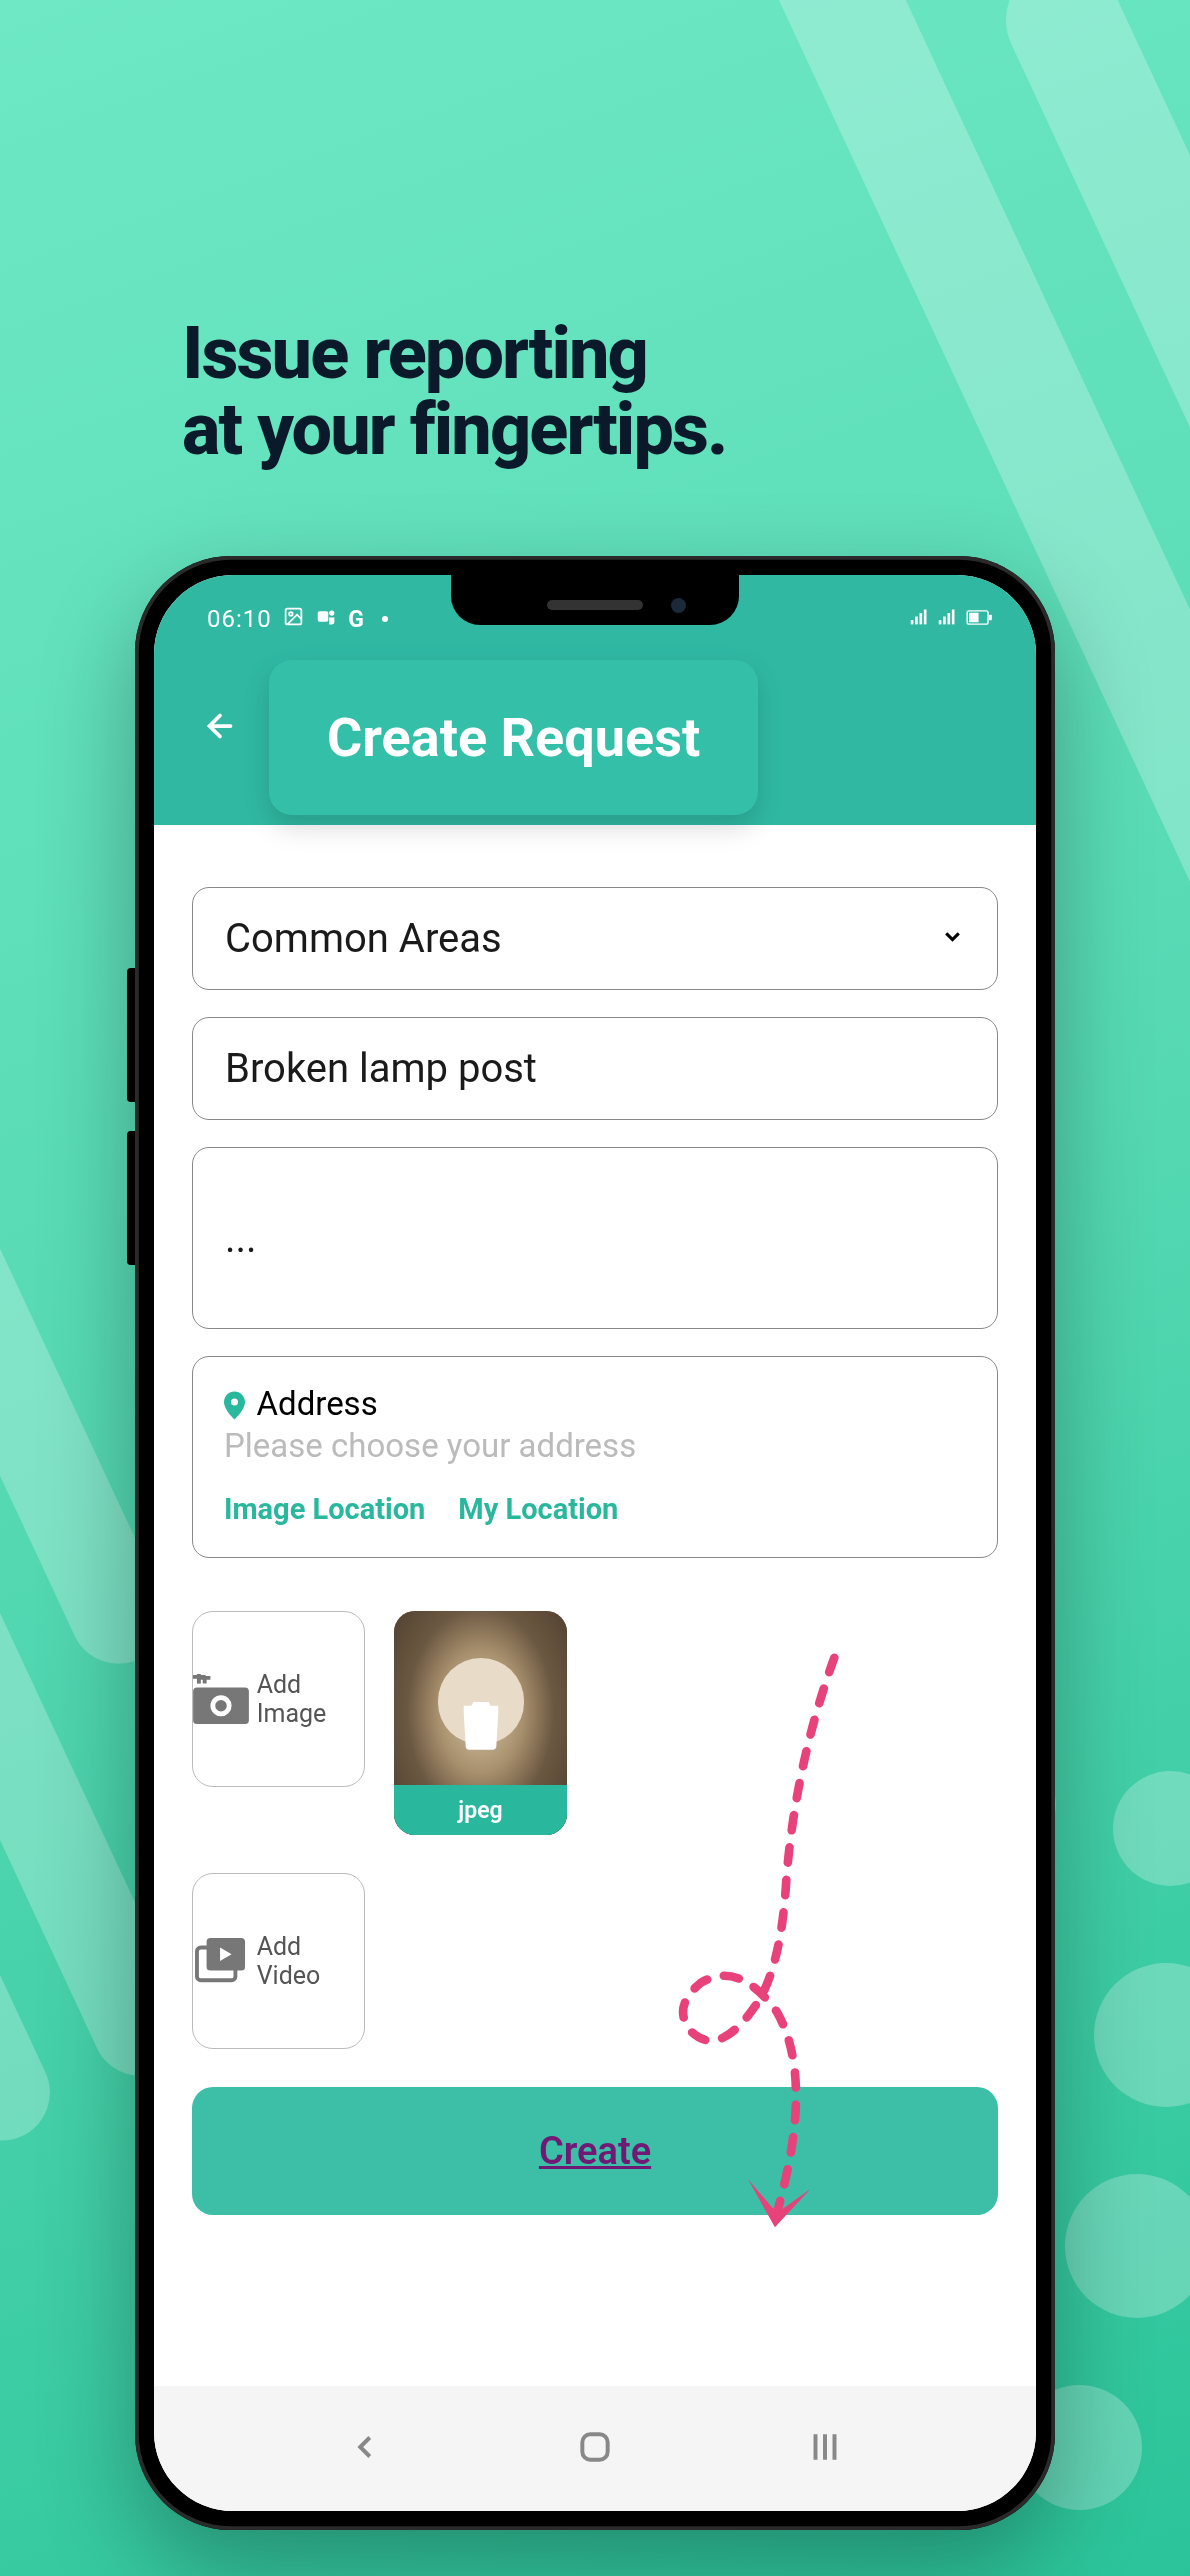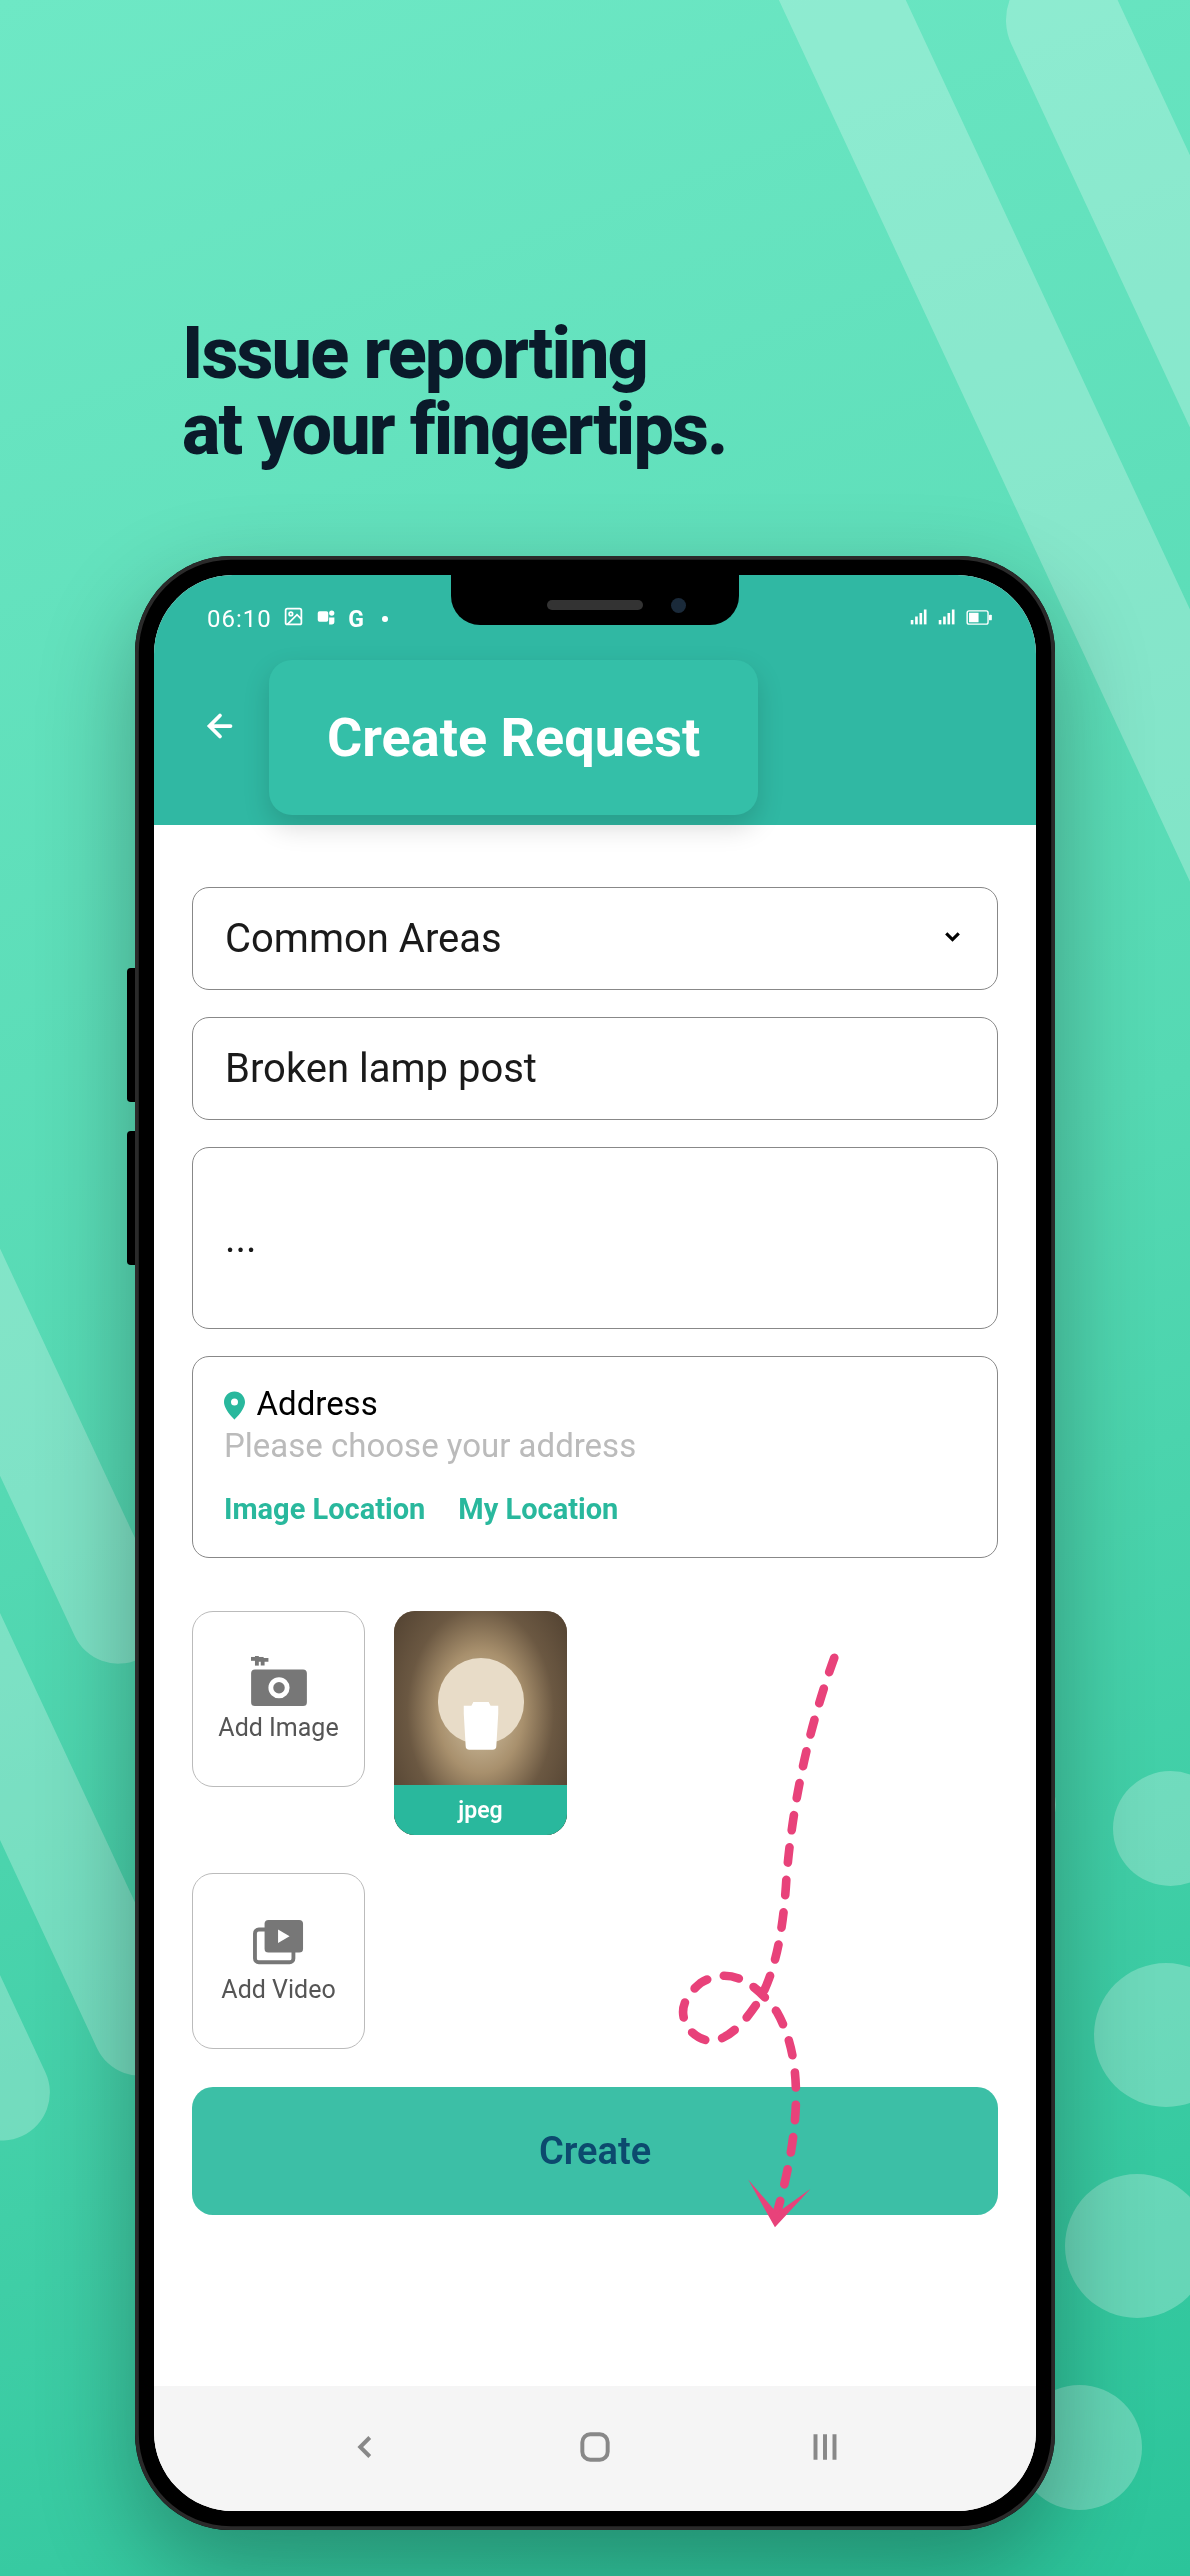--- a/index.html
+++ b/index.html
@@ -255,21 +255,21 @@
       display: flex;
       gap: 29px;
       margin-bottom: 38px;
     }
     .media-btn {
       width: 173px;
       height: 176px;
       border: 1.9px solid #bbb;
       border-radius: 21px;
       display: flex;
-      flex-direction: column;
+      flex-direction: row;
       align-items: center;
       justify-content: center;
       gap: 7.7px;
       color: #666;
     }
     .media-btn .ico { width: 56px; height: 50px; }
     .media-btn .lbl { font-size: 25px; color: #555; }
     
     .thumb {
       width: 173px;
@@ -306,28 +306,29 @@
       color: #fff;
       text-align: center;
       padding: 11.5px 0;
       font-size: 23px;
       font-weight: 600;
     }
     
     .create-btn {
       width: 100%;
       background: #3cbfa6;
-      color: #0c4a6e;
+      color: #701a75;
       font-size: 38px;
       font-weight: 600;
       border: none;
       border-radius: 21px;
       padding: 42px 16px;
       text-align: center;
       margin-top: 9.6px;
+      text-decoration: underline;
     }
     
     
     .nav-bar {
       position: absolute;
       bottom: 0; left: 0; right: 0;
       height: 125px;
       background: #f5f5f5;
       display: flex;
       align-items: center;

